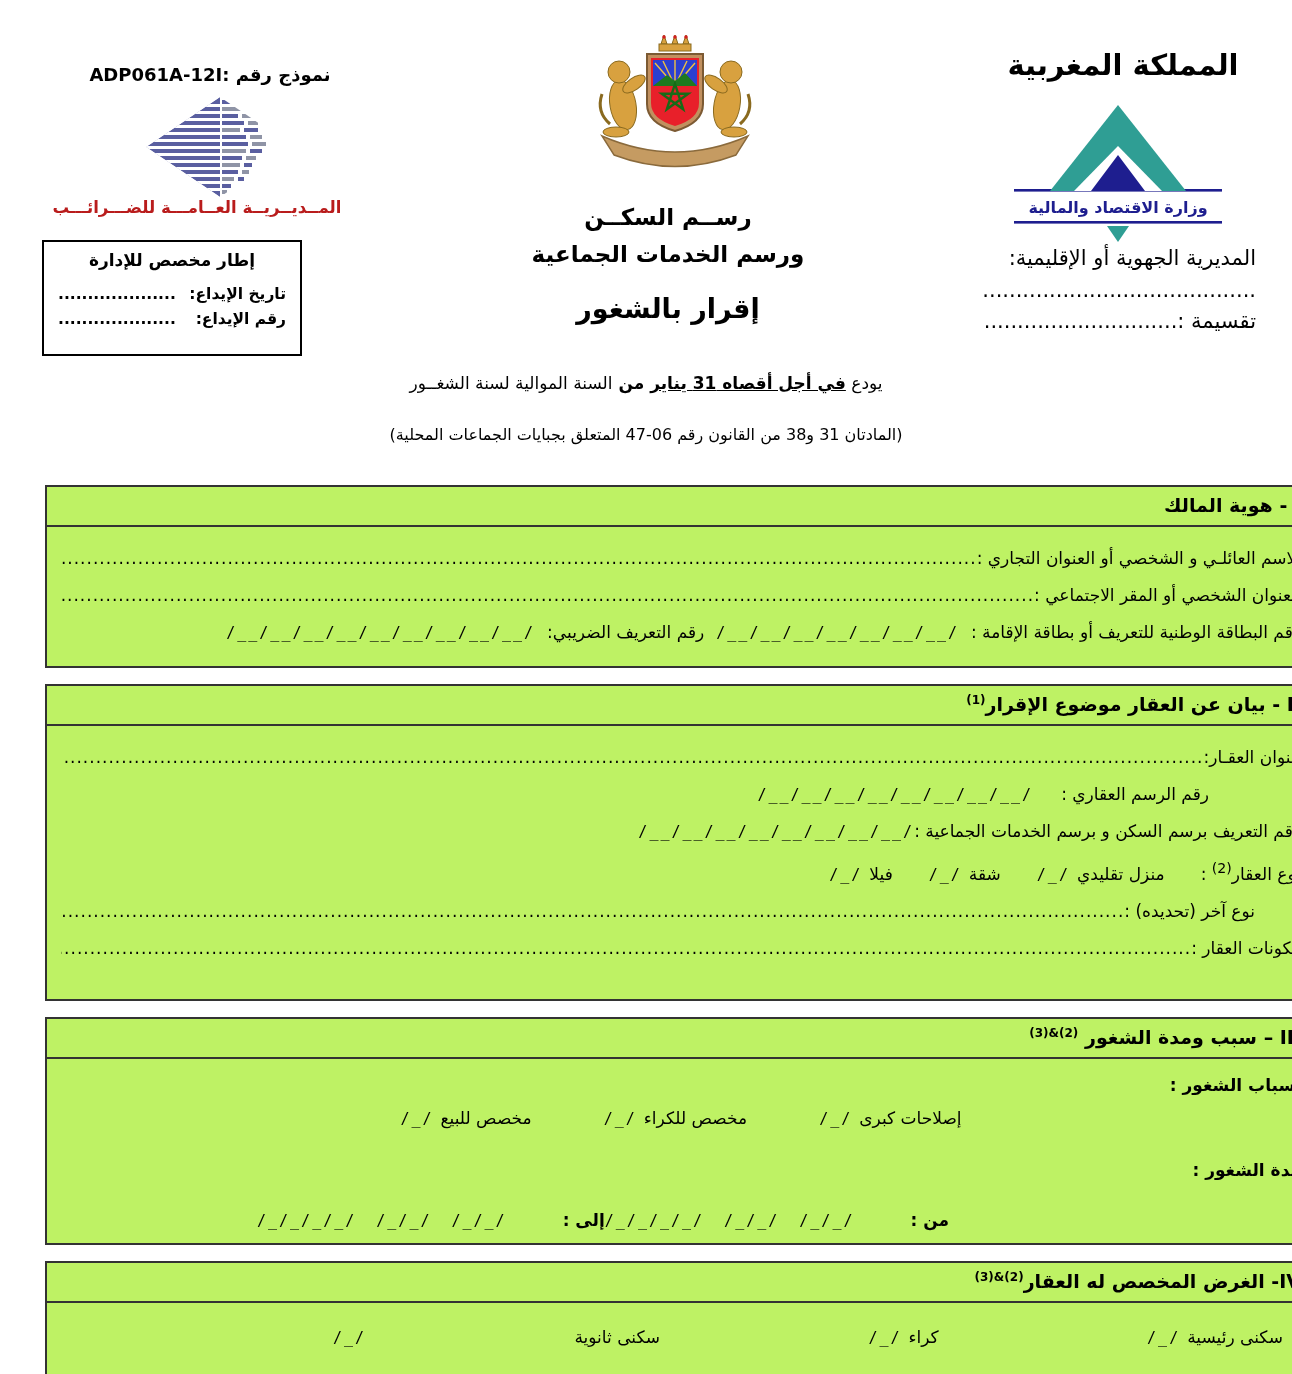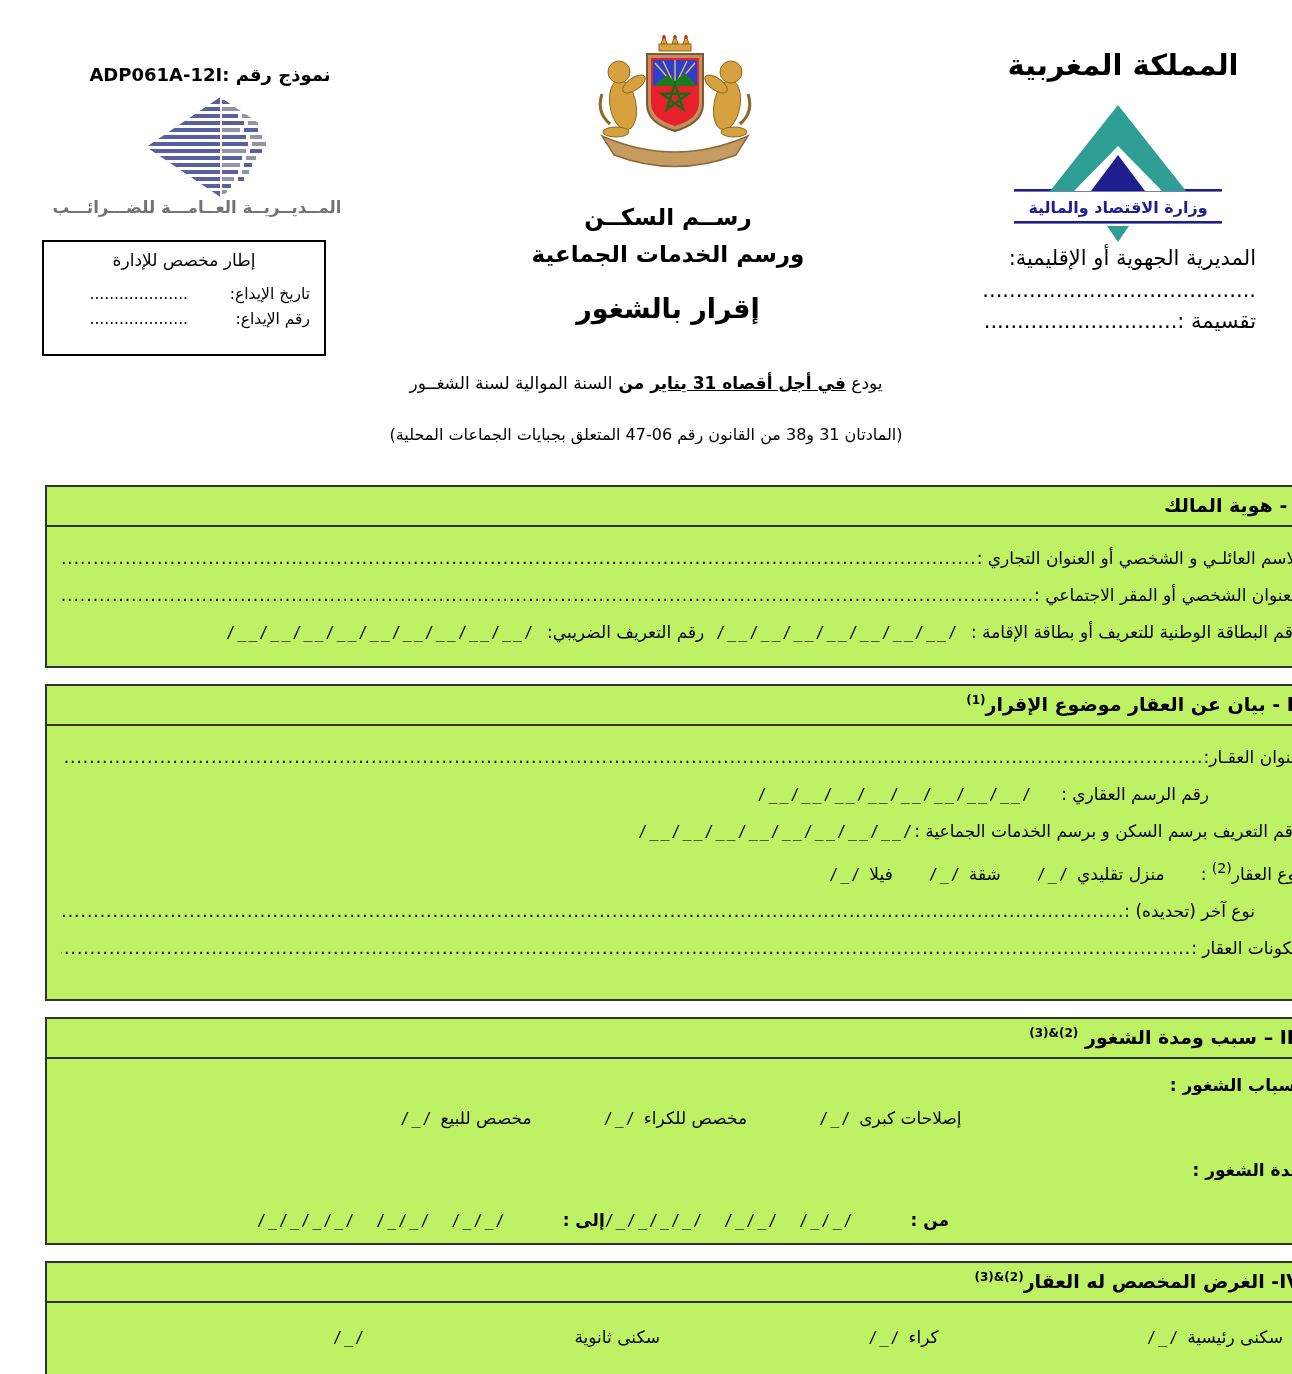--- a/index.html
+++ b/index.html
@@ -18,24 +18,24 @@
                         font-size:16px; fill:#1e1e8f; }
   .directorate { top:243px; right:36px; width:272px; font-size:21px;
                  line-height:1.5; text-align:right; }
   .clip { overflow:hidden; white-space:nowrap; }
 
   
   .form-number { top:64px; left:78px; width:264px; text-align:center;
                  font-size:18px; font-weight:bold; }
   .dgi-logo { top:97px; left:144px; width:152px; height:100px; }
   .dgi-name { top:198px; left:44px; width:306px; text-align:center;
-              font-size:16.5px; font-weight:bold; color:#737373; }
-  .admin-box { top:240px; left:42px; width:284px; height:116px;
+              font-size:16.5px; font-weight:bold; color:#b91c1c; }
+  .admin-box { top:240px; left:42px; width:260px; height:116px;
                border:2px solid #000; box-sizing:border-box;
-               padding:8px 14px 0; font-weight:normal; font-size:15.5px; }
+               padding:8px 14px 0; font-weight:bold; font-size:15.5px; }
   .admin-box .abox-title { text-align:center; font-size:17px; margin-bottom:12px; }
   .admin-line { display:flex; align-items:baseline; line-height:1.6; }
   .admin-line .albl { width:122px; white-space:nowrap; }
 
   
   .coat { top:32px; left:584px; width:182px; height:140px; }
   .titles { top:204px; left:453px; width:430px; text-align:center; font-weight:bold; }
   .t1 { font-size:23px; }
   .t2 { font-size:23px; margin-top:11px; }
   .t3 { font-size:27px; margin-top:26px; }

